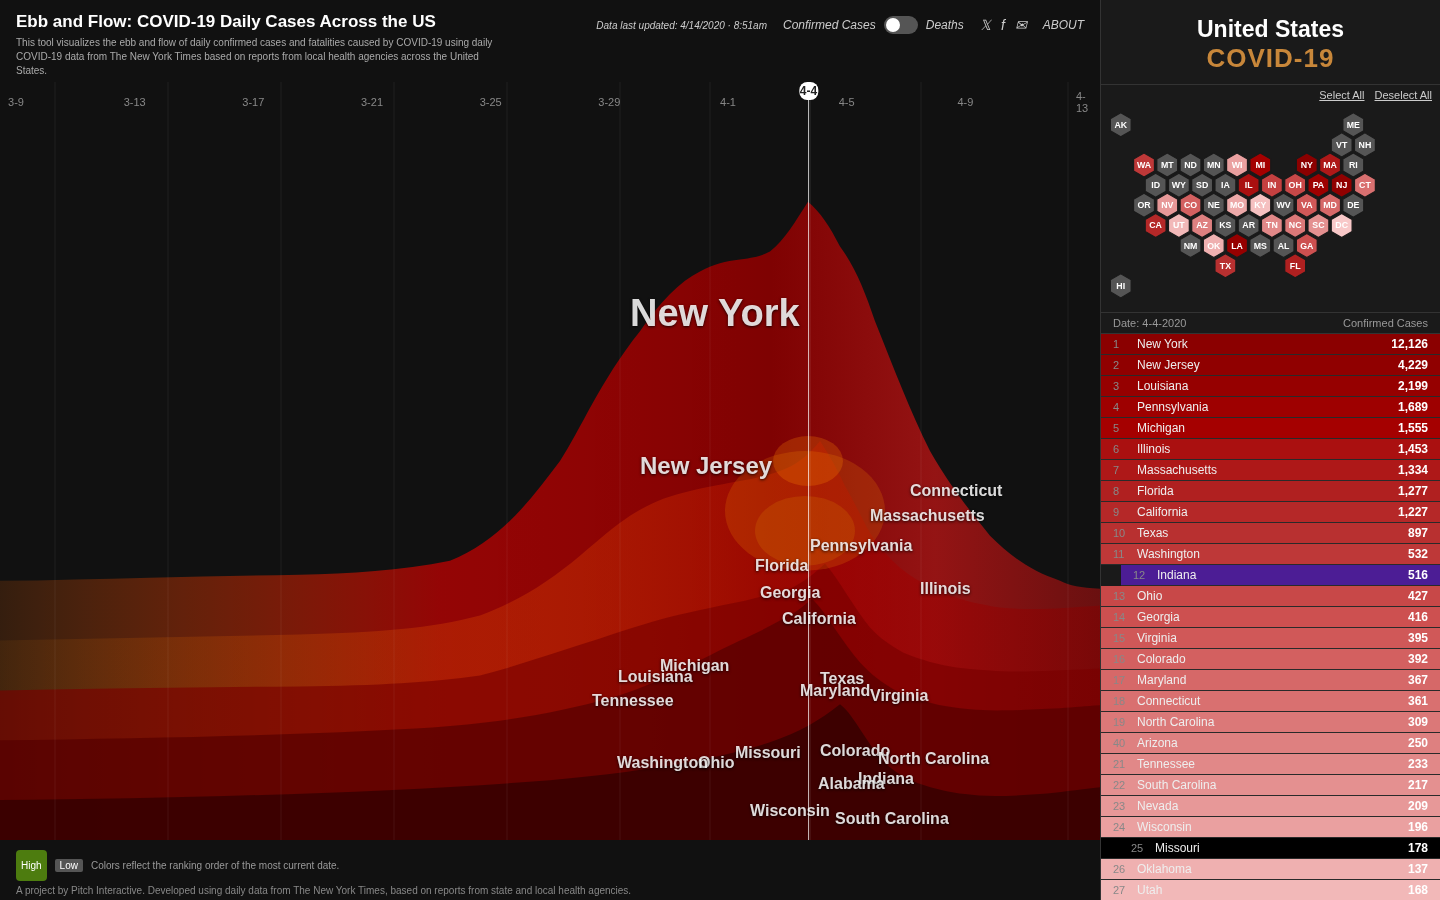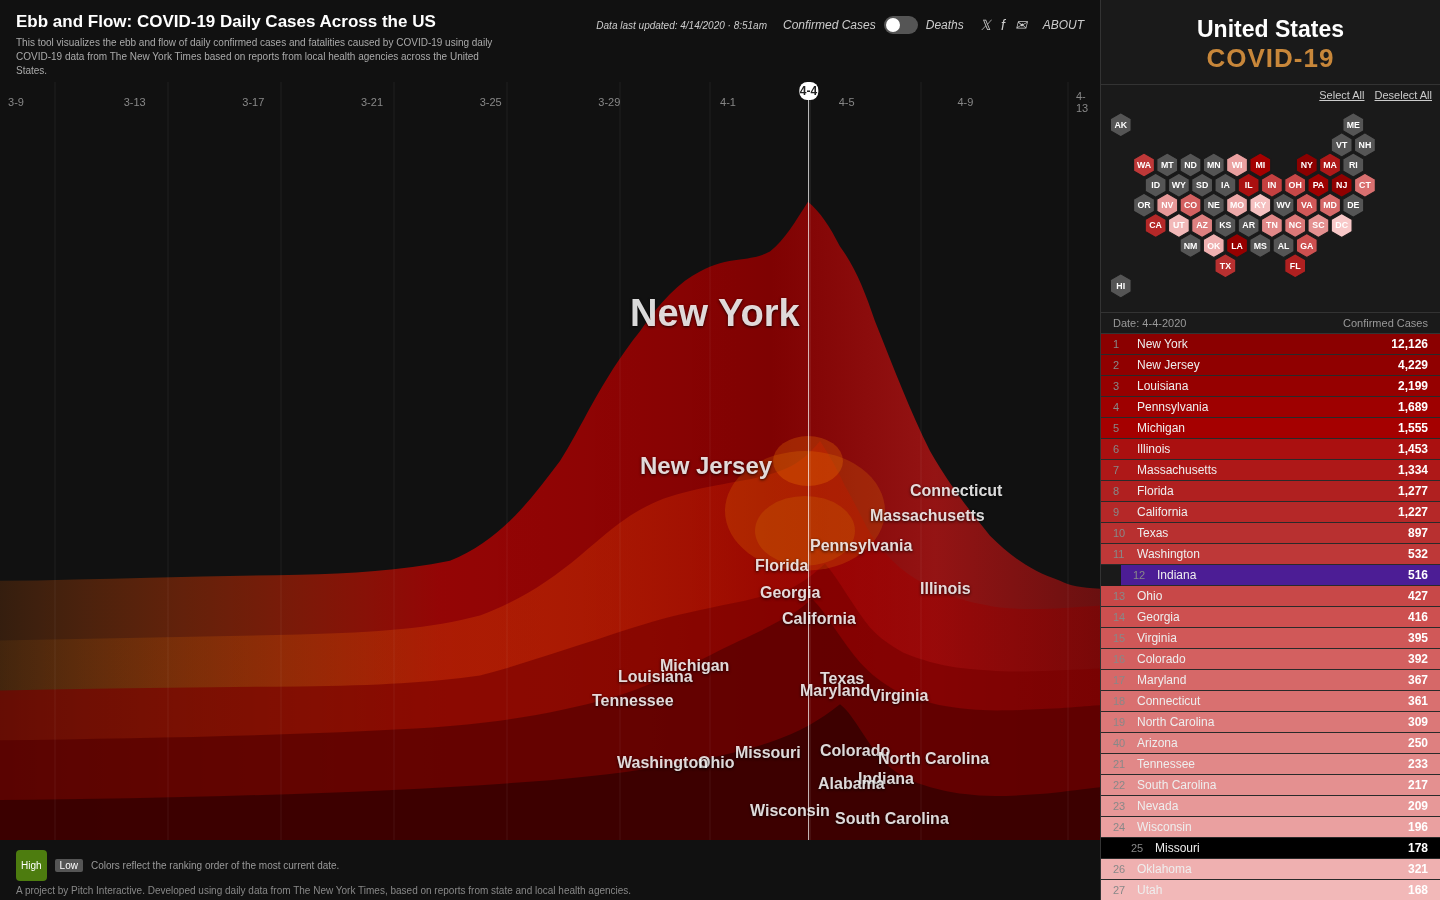--- a/index.html
+++ b/index.html
@@ -689,21 +689,21 @@
         <span class="row-count">196</span>
       </div>
       <div class="table-row" style="background: #000000; position: relative; padding-left: 30px;">
         <span class="row-rank">25</span>
         <span class="row-name">Missouri</span>
         <span class="row-count">178</span>
       </div>
       <div class="table-row" style="background: rgb(239, 176, 176); position: relative;">
         <span class="row-rank">26</span>
         <span class="row-name">Oklahoma</span>
-        <span class="row-count">321</span>
+        <span class="row-count">137</span>
       </div>
       <div class="table-row" style="background: rgb(242, 184, 184); position: relative;">
         <span class="row-rank">27</span>
         <span class="row-name">Utah</span>
         <span class="row-count">168</span>
       </div>
       <div class="table-row" style="background: rgb(245, 192, 192); position: relative;">
         <span class="row-name">Kentucky</span>
         <span class="row-count">147</span>
       </div>

